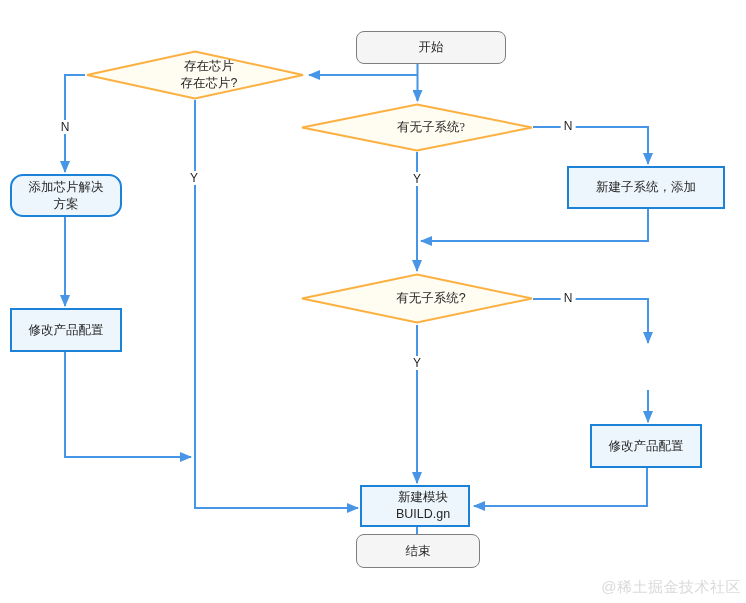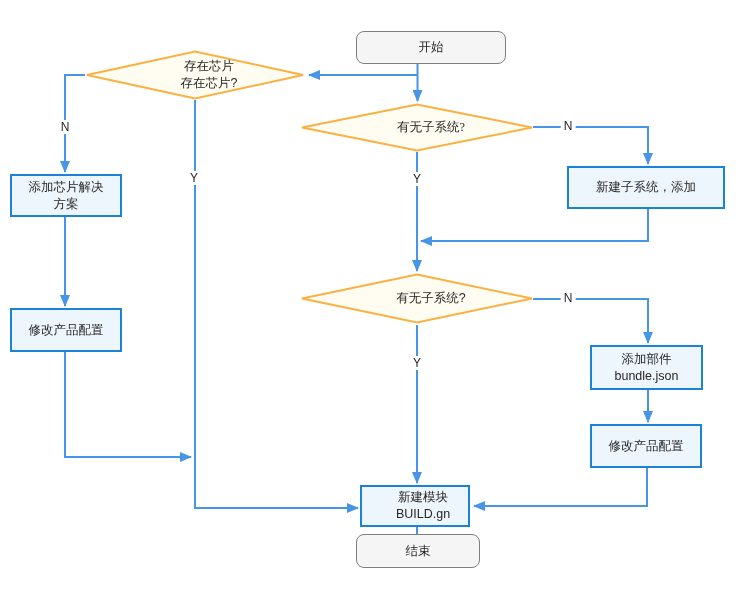--- a/index.html
+++ b/index.html
@@ -71,44 +71,38 @@
     </svg>
     <div class="lbl">有无子系统?</div>
   </div>
 
   <div class="node process two-line" style="left:567px;top:166px;width:158px;height:43px;">
     <div>
       <span>新建子系统，添加</span>
     </div>
   </div>
 
-  <div class="node process two-line" style="left:10px;top:174px;width:112px;height:43px;">
+  <div class="node process two-line" style="left:10px;top:174px;width:112px;height:43px;border-radius:13px;">
     <div>
       <span>添加芯片解决</span>
       <span>方案</span>
     </div>
   </div>
 
   <div class="node process" style="left:10px;top:308px;width:112px;height:44px;">
     <span>修改产品配置</span>
   </div>
 
   <div class="node decision" style="left:300px;top:273px;width:234px;height:51px;">
     <svg class="shape" viewBox="0 0 234 51" preserveAspectRatio="none">
       <polygon points="117,1.5 232,25.5 117,49.5 2,25.5"></polygon>
     </svg>
     <div class="lbl">有无子系统?</div>
   </div>
 
-  <div class="node process two-line" style="left:590px;top:345px;width:113px;height:45px;">
-    <div>
-      <span>添加部件</span>
-      <span>bundle.json</span>
-    </div>
-  </div>
 
   <div class="node process" style="left:590px;top:424px;width:112px;height:44px;">
     <span>修改产品配置</span>
   </div>
 
   <div class="node process two-line" style="left:360px;top:485px;width:110px;height:42px;padding-left:16px;">
     <div>
       <span>新建模块</span>
       <span>BUILD.gn</span>
     </div>
@@ -118,13 +112,14 @@
     <span>结束</span>
   </div>
 
   <div class="edge-label" style="left:65px;top:127px;">N</div>
   <div class="edge-label" style="left:194px;top:178px;">Y</div>
   <div class="edge-label" style="left:568px;top:126px;">N</div>
   <div class="edge-label" style="left:417px;top:179px;">Y</div>
   <div class="edge-label" style="left:568px;top:298px;">N</div>
   <div class="edge-label" style="left:417px;top:363px;">Y</div>
 
+  <div class="watermark">@稀土掘金技术社区</div>
 </div>
 
 </body></html>

